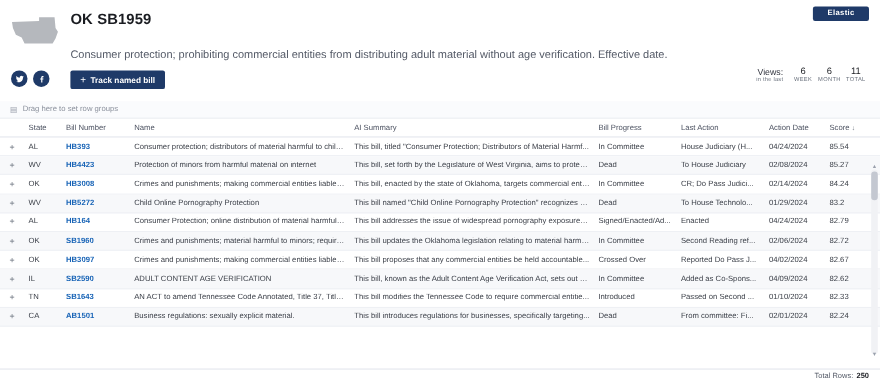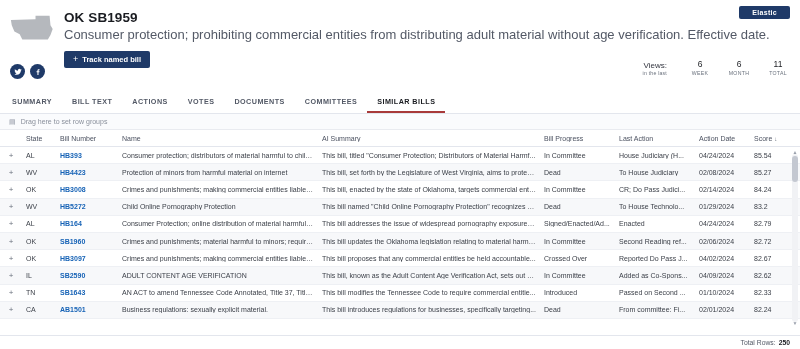--- a/index.html
+++ b/index.html
@@ -27,21 +27,21 @@
   .bill-head { display: flex; align-items: flex-start; gap: 10px; }
 
   .state-shape { width: 44px; height: 34px; flex: none; margin-top: 3px; }
 
   .bill-info { flex: 1; padding-top: 2px; }
   .bill-title {
     font-size: 13.5px; font-weight: bold; color: #1a1c21;
     letter-spacing: .1px; line-height: 1.2;
   }
   .bill-desc {
-    font-size: 13px; color: #535966; margin-top: 1px; line-height: 1.3;
+    font-size: 10px; color: #535966; margin-top: 18px; line-height: 1.3;
   }
   .track-btn {
     display: inline-flex; align-items: center; gap: 4px;
     margin-top: 7px;
     background: #1f3a68; color: #fff;
     font-size: 7.5px; font-weight: bold;
     padding: 4px 9px; border-radius: 2px;
     border: none; cursor: pointer; line-height: 1;
   }
   .track-btn .plus { font-size: 9px; font-weight: normal; line-height: 1; }
@@ -54,21 +54,21 @@
   .social-icon {
     width: 15px; height: 15px; border-radius: 50%;
     background: #1f3a68; color: #fff;
     display: flex; align-items: center; justify-content: center;
     cursor: pointer;
   }
 
   
   .views-block {
     position: absolute; right: 10px; top: 60px;
-    display: flex; align-items: flex-start; gap: 15px;
+    display: flex; align-items: flex-start; gap: 0;
     font-size: 7px; color: #535966;
   }
   .views-label { text-align: right; padding-right: 6px; padding-top: 1px; }
   .views-label .vl-top { font-size: 8px; color: #343741; display: block; line-height: 1.15; }
   .views-label .vl-bot { font-size: 5.2px; color: #6a717d; display: block; letter-spacing: .2px; }
   .views-col { width: 24px; text-align: center; }
   .views-col .vc-num { font-size: 8.5px; color: #1a1c21; display: block; line-height: 1.15; }
   .views-col .vc-lab { font-size: 5.2px; color: #6a717d; display: block; letter-spacing: .3px; }
 
   
@@ -210,29 +210,20 @@
         <span class="vc-num">6</span>
         <span class="vc-lab">MONTH</span>
       </div>
       <div class="views-col">
         <span class="vc-num">11</span>
         <span class="vc-lab">TOTAL</span>
       </div>
     </div>
   </div>
 
-  <div class="tabs" id="tab-bar">
-      <div class="tab">SUMMARY</div>
-      <div class="tab">BILL TEXT</div>
-      <div class="tab">ACTIONS</div>
-      <div class="tab">VOTES</div>
-      <div class="tab">DOCUMENTS</div>
-      <div class="tab">COMMITTEES</div>
-      <div class="tab active">SIMILAR BILLS</div>
-    </div>
 
   <div class="grid">
 
     <div class="rowgroup-bar">
       <span class="rg-icon">▤</span>
       <span>Drag here to set row groups</span>
     </div>
 
     <div class="grid-header">
       <div class="hcell cell c-exp"></div>

